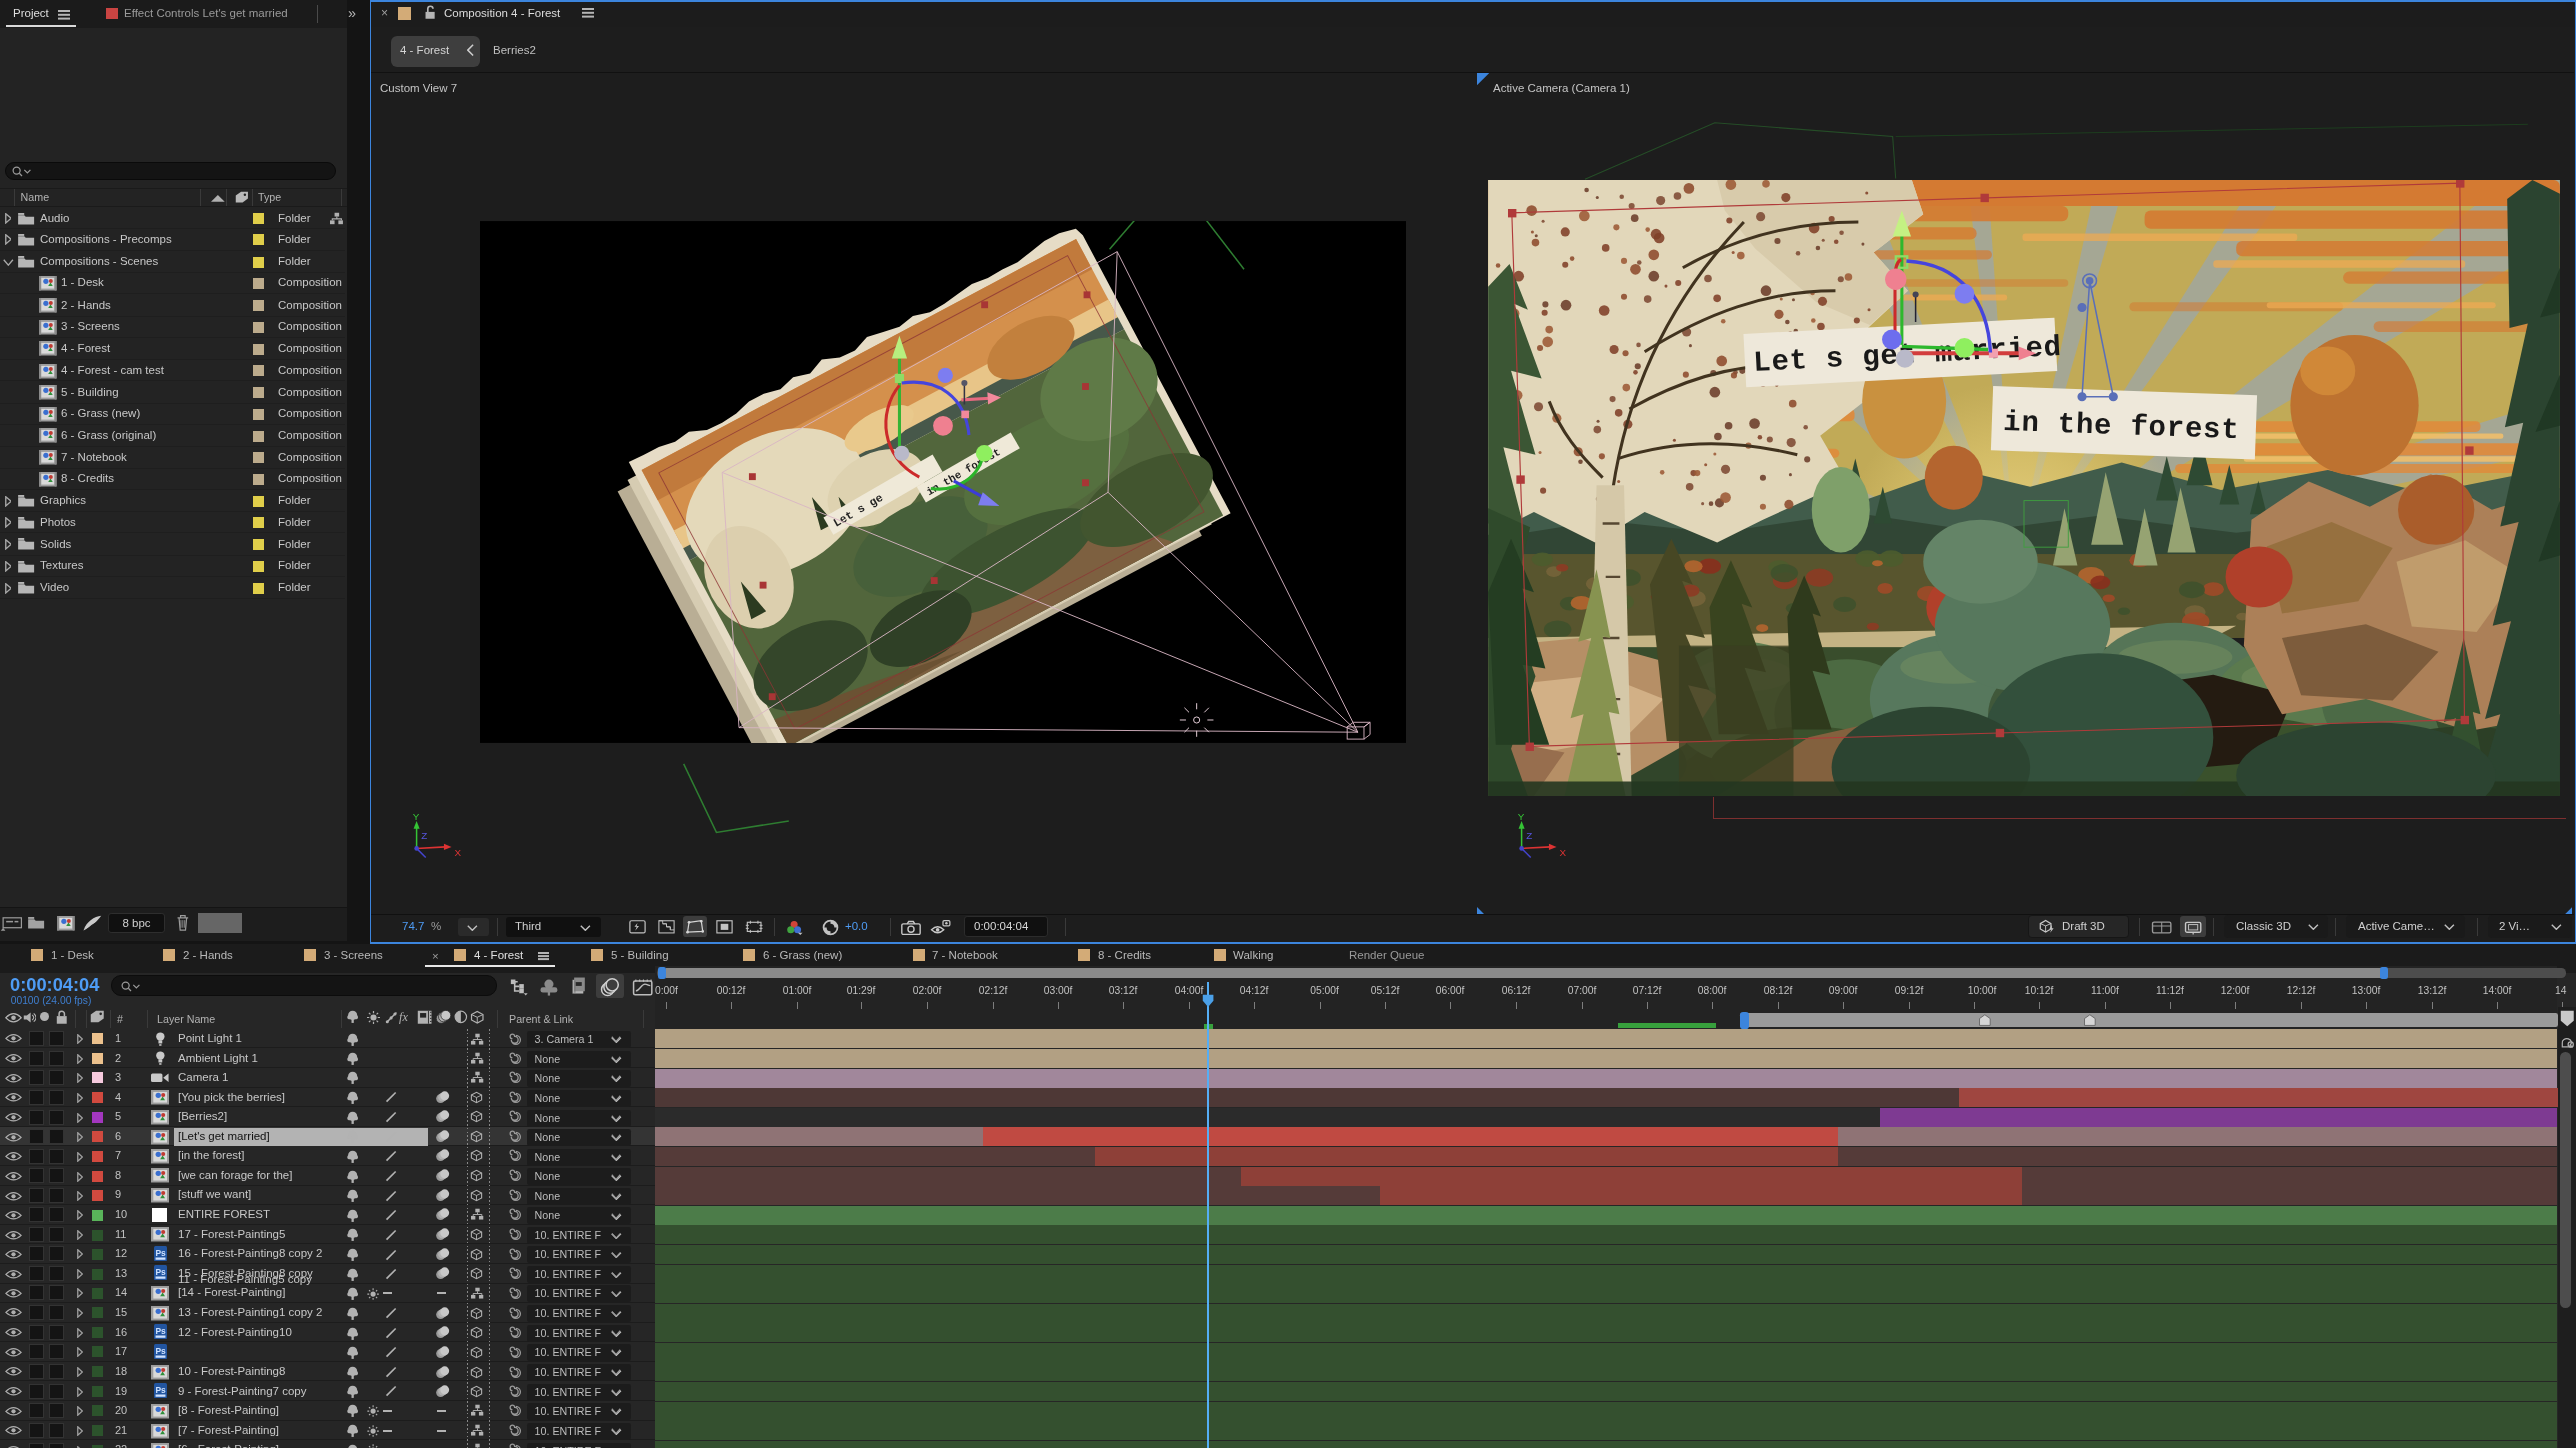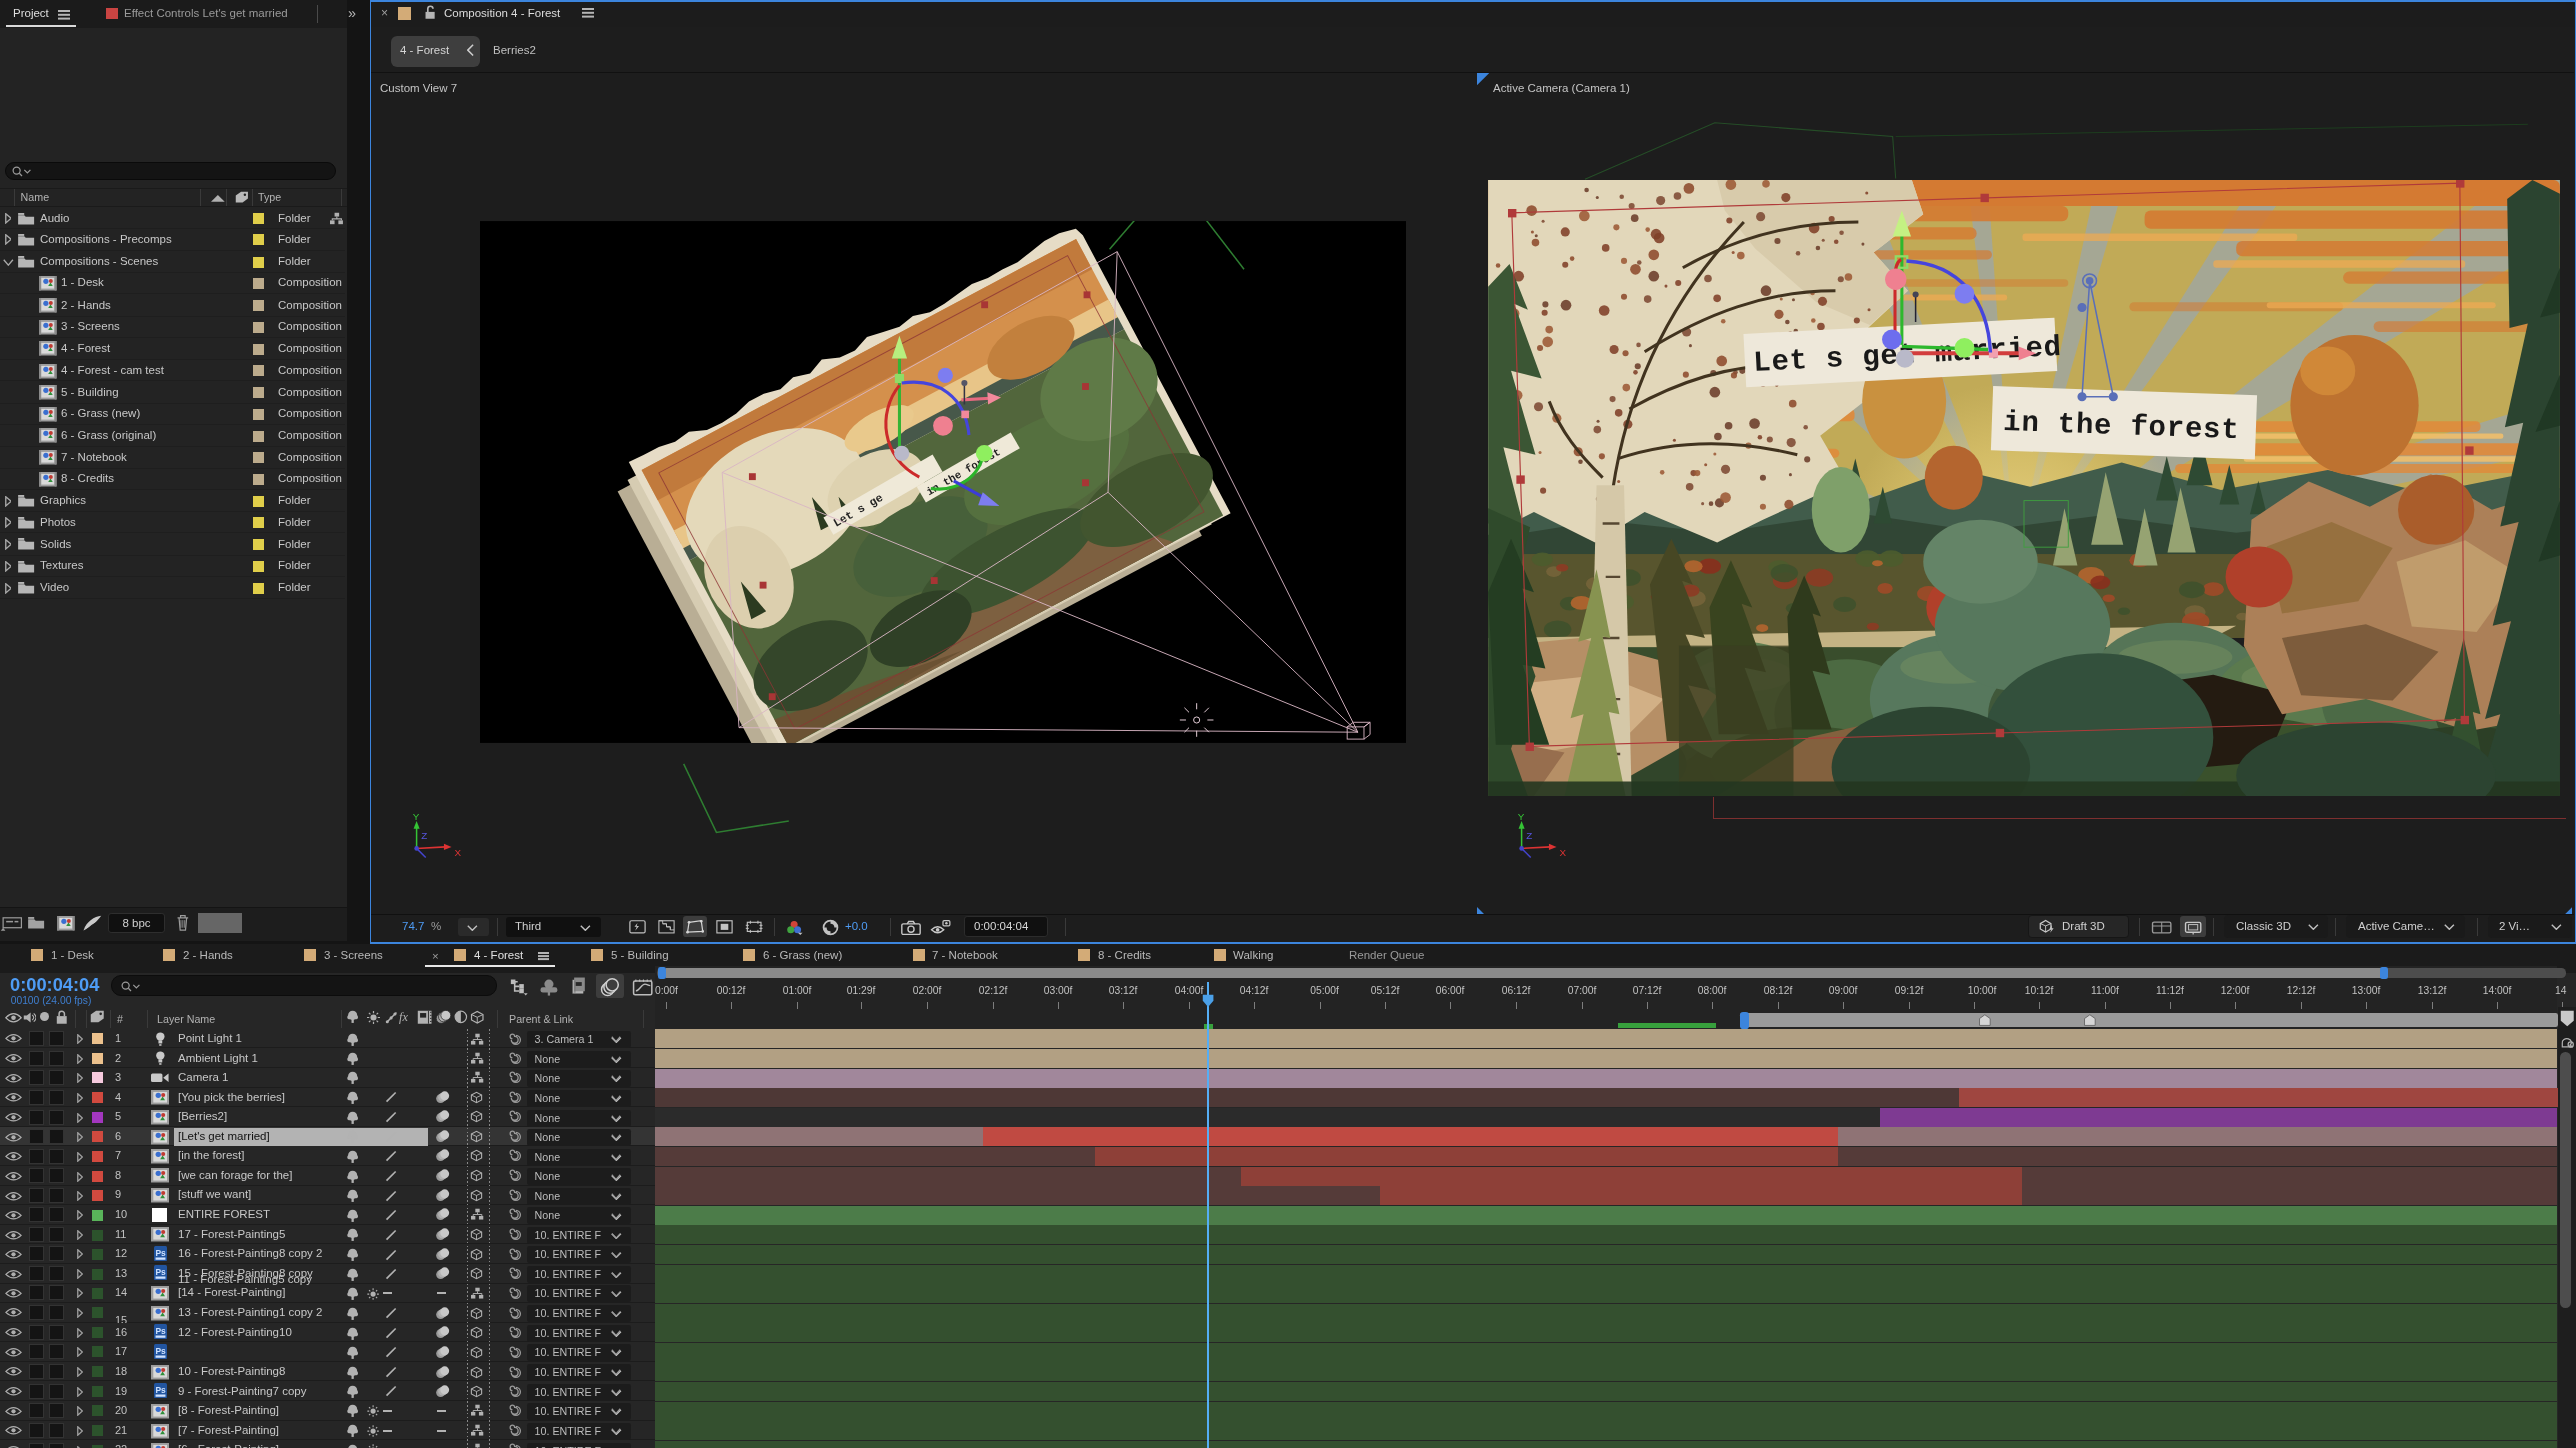--- a/index.html
+++ b/index.html
@@ -1756,21 +1756,21 @@
 <svg class="abs" style="left:5.3px;top:1307px;" width="17" height="10.7" viewBox="0 0 22 14">
     <path d="M1 7 Q11 -2.5 21 7 Q11 16.5 1 7 Z" fill="none" stroke="#aeaeae" stroke-width="1.6"></path>
     <circle cx="11" cy="7" r="2.8" fill="#aeaeae"></circle>
   </svg>
 <div class="abs" style="left:29px;top:1305px;width:15.3px;height:15.3px;background:#141414;border:0.8px solid #333;"></div>
 <div class="abs" style="left:49px;top:1305px;width:15.3px;height:15.3px;background:#141414;border:0.8px solid #333;"></div>
 <svg class="abs" style="left:77px;top:1308px;" width="6.1" height="10" viewBox="0 0 8 13">
     <polygon points="1,1 7,6.5 1,12" fill="none" stroke="#a0a0a0" stroke-width="1.7"></polygon>
   </svg>
 <div class="sw" style="left:92px;top:1307px;background:#2c532c;"></div>
-<div class="abs txt" style="left:115px;top:1306px;font-size:11px;color:#c2c2c2;margin-top:8px;">15</div>
+<div class="abs txt" style="left:115px;top:1306px;font-size:11px;color:#c2c2c2;">15</div>
 <svg class="abs" style="left:151px;top:1306px;" width="18.3" height="14.5" viewBox="0 0 24 19">
     <rect x="0" y="0" width="24" height="19" fill="#9d9d9d"></rect>
     <rect x="3" y="2.5" width="18" height="14" fill="#d9d9d9"></rect>
     <circle cx="9.5" cy="7" r="3.5" fill="#3a6fd0"></circle>
     <path d="M12 13.5 l3.2-5 3.2 5 z" fill="#2f8f3a"></path>
     <circle cx="16" cy="6.5" r="2.7" fill="#c03a32"></circle>
   </svg>
 <div class="abs txt" style="left:178px;top:1306px;">13 - Forest-Painting1 copy 2</div>
 <svg class="abs" style="left:345px;top:1307px;" width="15.3" height="13.7" viewBox="0 0 20 18">
     <circle cx="10" cy="7" r="6" fill="#b2b2b2"></circle>

